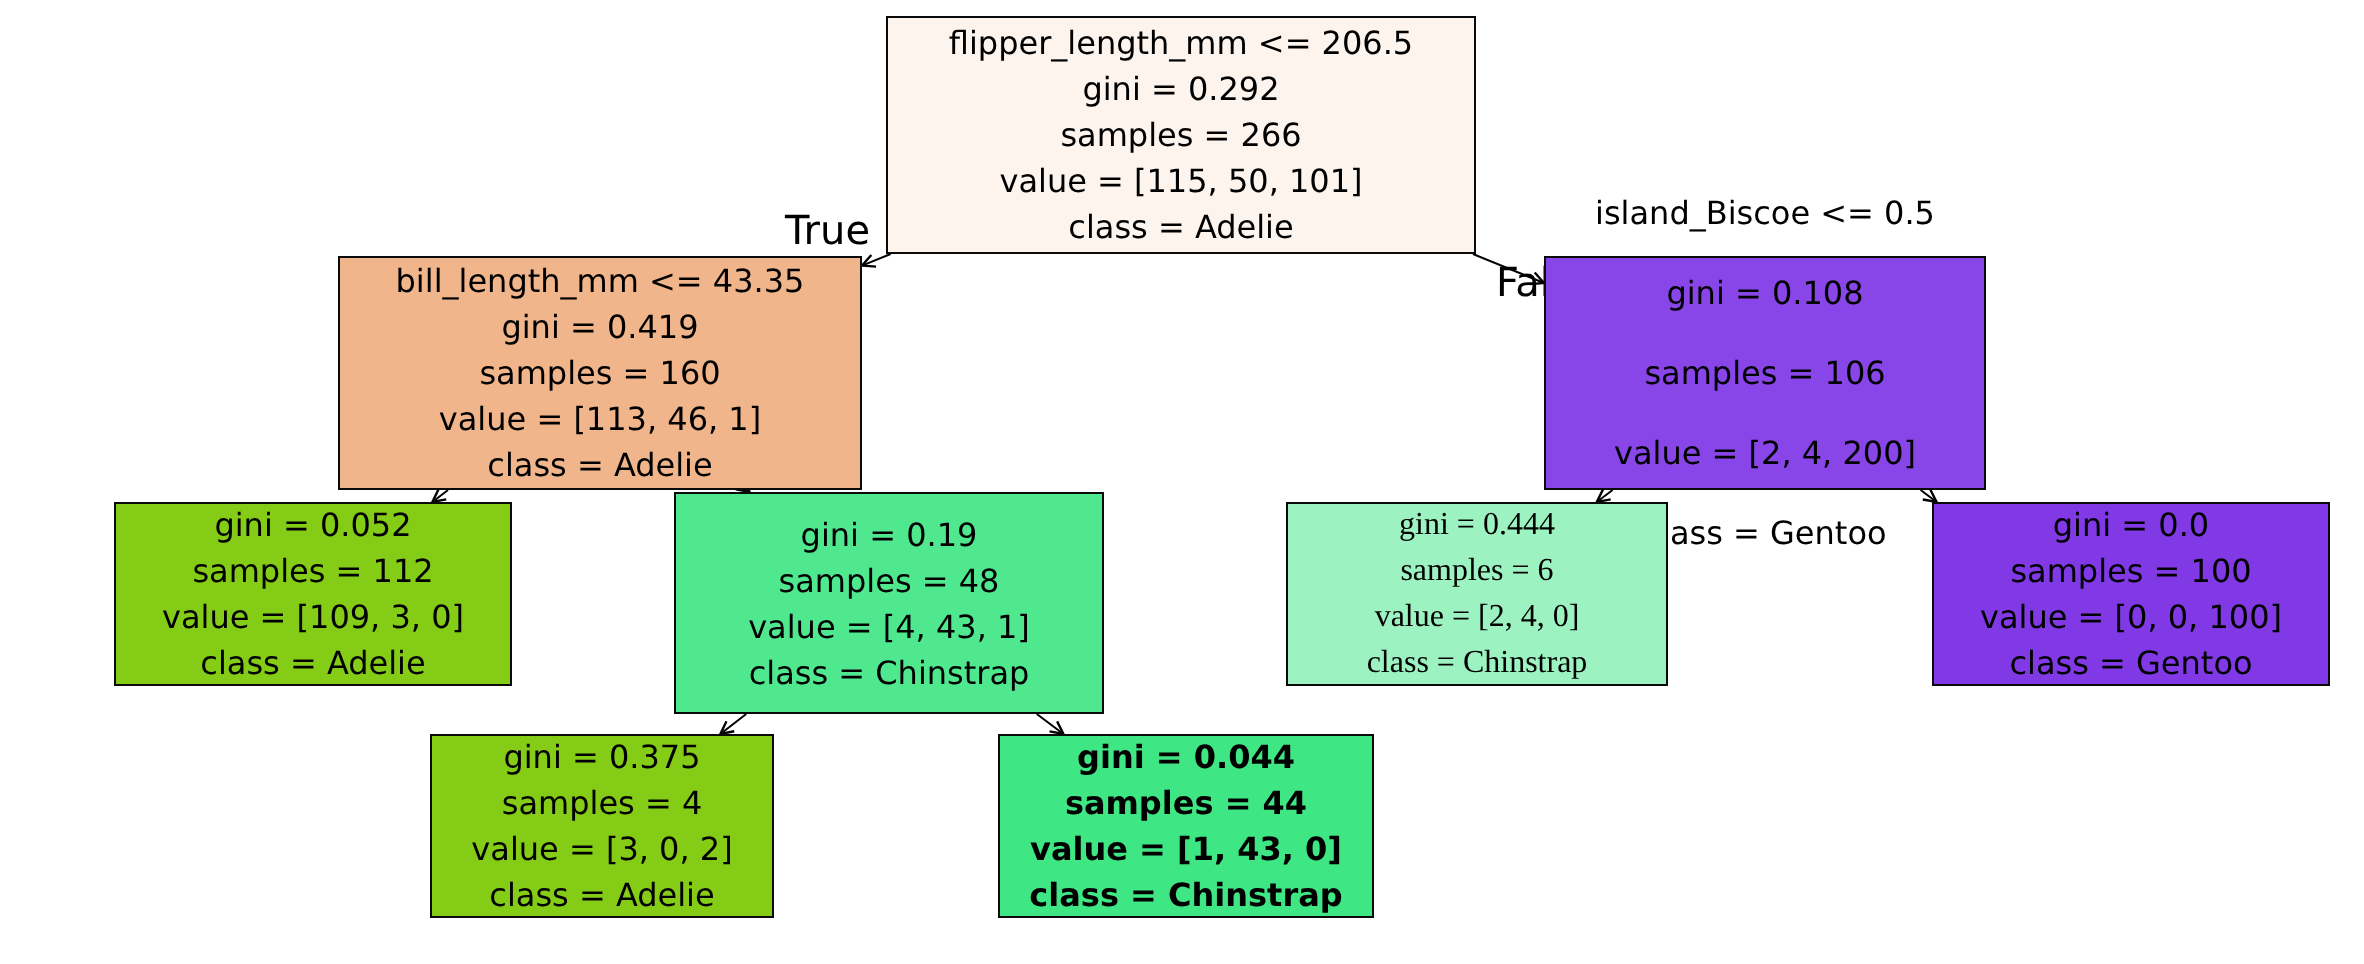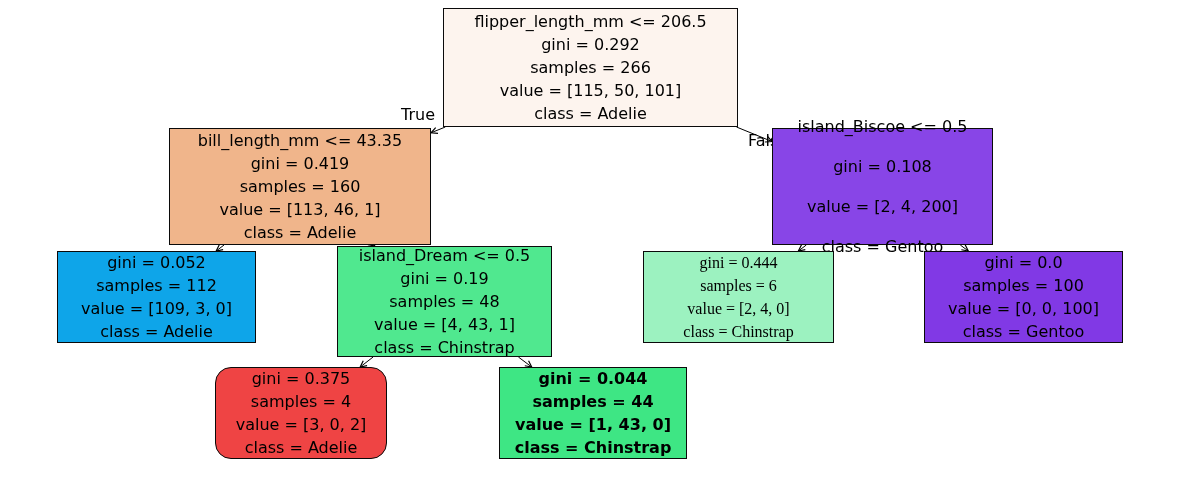--- a/index.html
+++ b/index.html
@@ -27,21 +27,21 @@
     align-items: center;
     text-align: center;
   }
   .node .line {
     font-size: 16px;
     line-height: 23px;
     white-space: nowrap;
   }
   .edge-label {
     position: absolute;
-    font-size: 16px;
+    font-size: 20px;
     line-height: 20px;
     white-space: nowrap;
   }
   .edge-label.true-side { text-align: right; }
 </style>
 </head>
 <body>
 
 <div class="canvas">
 
@@ -76,54 +76,54 @@
     <div class="line">bill_length_mm &lt;= 43.35</div>
     <div class="line">gini = 0.419</div>
     <div class="line">samples = 160</div>
     <div class="line">value = [113, 46, 1]</div>
     <div class="line">class = Adelie</div>
   </div>
 
   <div class="node" style="left: 772px; top: 128px; width: 221px; height: 117px; background: rgb(136, 69, 231); gap: 17px;">
     <div class="line">island_Biscoe &lt;= 0.5</div>
     <div class="line">gini = 0.108</div>
+    <div class="line">samples = 106</div>
     <div class="line">value = [2, 4, 200]</div>
     <div class="line">class = Gentoo</div>
   </div>
 
-  <div class="node" style="left: 57px; top: 251px; width: 199px; height: 92px; background: #0ea5e9;">
+  <div class="node" style="left: 57px; top: 251px; width: 199px; height: 92px; background: #84cc16;">
     <div class="line">gini = 0.052</div>
     <div class="line">samples = 112</div>
     <div class="line">value = [109, 3, 0]</div>
     <div class="line">class = Adelie</div>
   </div>
 
   <div class="node" style="left: 337px; top: 246px; width: 215px; height: 111px; background: rgb(80, 232, 143);">
-    <div class="line">island_Dream &lt;= 0.5</div>
     <div class="line">gini = 0.19</div>
     <div class="line">samples = 48</div>
     <div class="line">value = [4, 43, 1]</div>
     <div class="line">class = Chinstrap</div>
   </div>
 
   <div class="node" style="left: 643px; top: 251px; width: 191px; height: 92px; background: rgb(156, 242, 192); font-family: Liberation Serif, serif;">
     <div class="line">gini = 0.444</div>
     <div class="line">samples = 6</div>
     <div class="line">value = [2, 4, 0]</div>
     <div class="line">class = Chinstrap</div>
   </div>
 
-  <div class="node" style="left: 924px; top: 251px; width: 199px; height: 92px; background: rgb(129, 57, 229);">
+  <div class="node" style="left: 966px; top: 251px; width: 199px; height: 92px; background: rgb(129, 57, 229);">
     <div class="line">gini = 0.0</div>
     <div class="line">samples = 100</div>
     <div class="line">value = [0, 0, 100]</div>
     <div class="line">class = Gentoo</div>
   </div>
 
-  <div class="node" style="left: 215px; top: 367px; width: 172px; height: 92px; background: #ef4444; border-radius: 16px;">
+  <div class="node" style="left: 215px; top: 367px; width: 172px; height: 92px; background: #84cc16;">
     <div class="line">gini = 0.375</div>
     <div class="line">samples = 4</div>
     <div class="line">value = [3, 0, 2]</div>
     <div class="line">class = Adelie</div>
   </div>
 
   <div class="node" style="left: 499px; top: 367px; width: 188px; height: 92px; background: rgb(62, 230, 132); font-weight: bold;">
     <div class="line">gini = 0.044</div>
     <div class="line">samples = 44</div>
     <div class="line">value = [1, 43, 0]</div>

